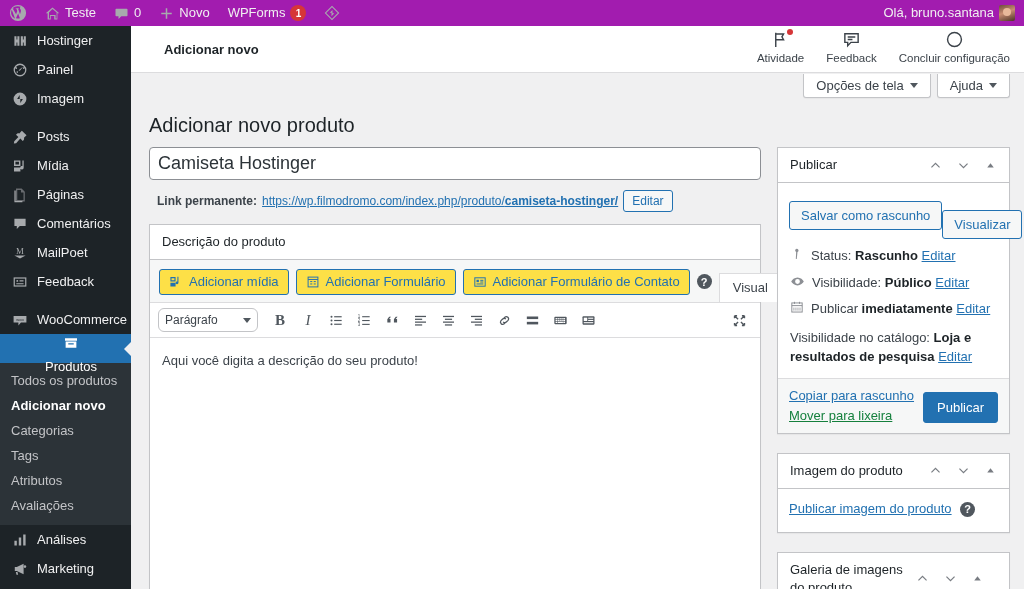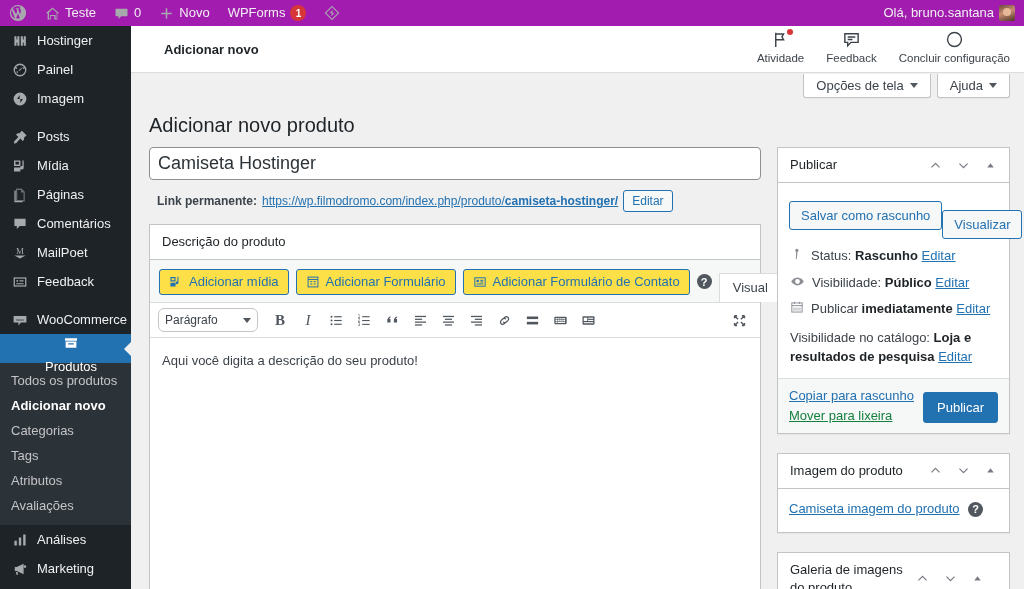--- a/index.html
+++ b/index.html
@@ -834,21 +834,21 @@
                   </svg>
               </span>
               <span>
                 <svg class="ico-svg" viewBox="0 0 20 20" width="13" height="13" fill="currentColor">
                     <path d="M10 6.5 15 13H5l5-6.5z"></path>
                   </svg>
               </span>
             </div>
           </div>
           <div class="panel-body">
-            <a>Camiseta imagem do produto</a>
+            <a>Publicar imagem do produto</a>
             <span class="inline-help help-dot">?</span>
           </div>
         </div>
       </div>
 
       <div class="side-box">
         <div class="postbox">
           <div class="postbox-header hdr-2line">
             <h2>Galeria de imagens do produto</h2>
             <div class="pb-handles">

